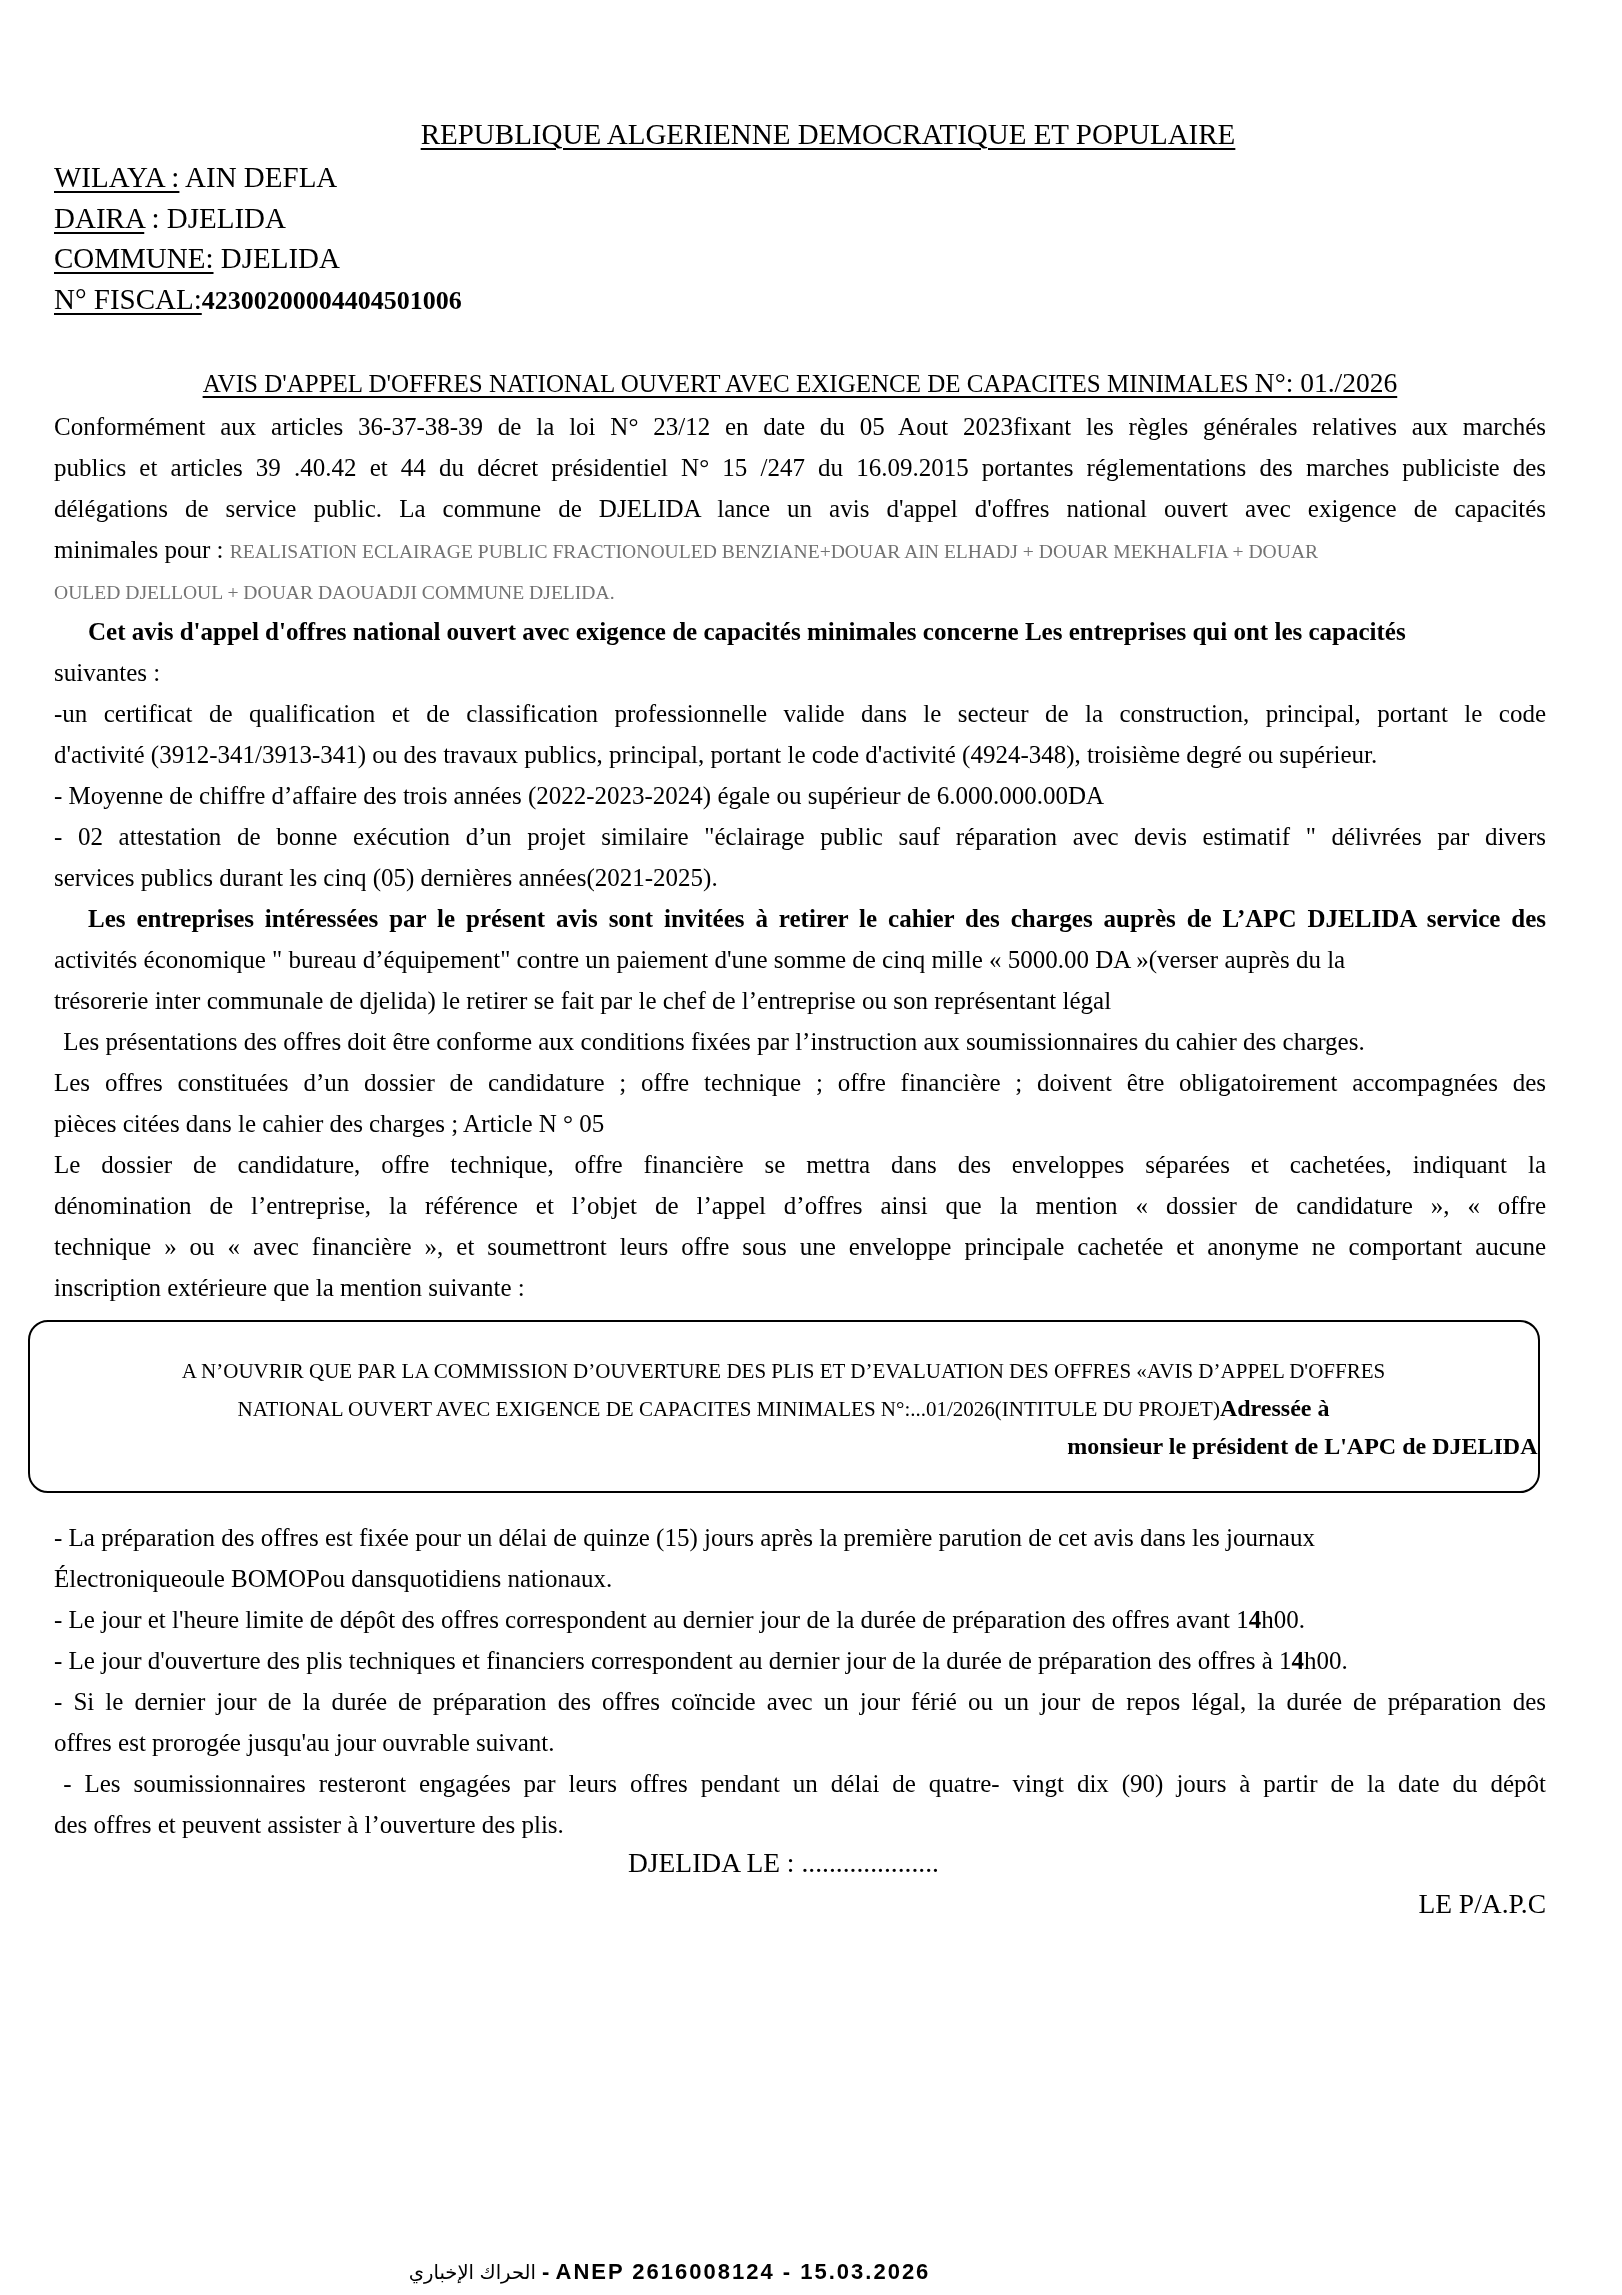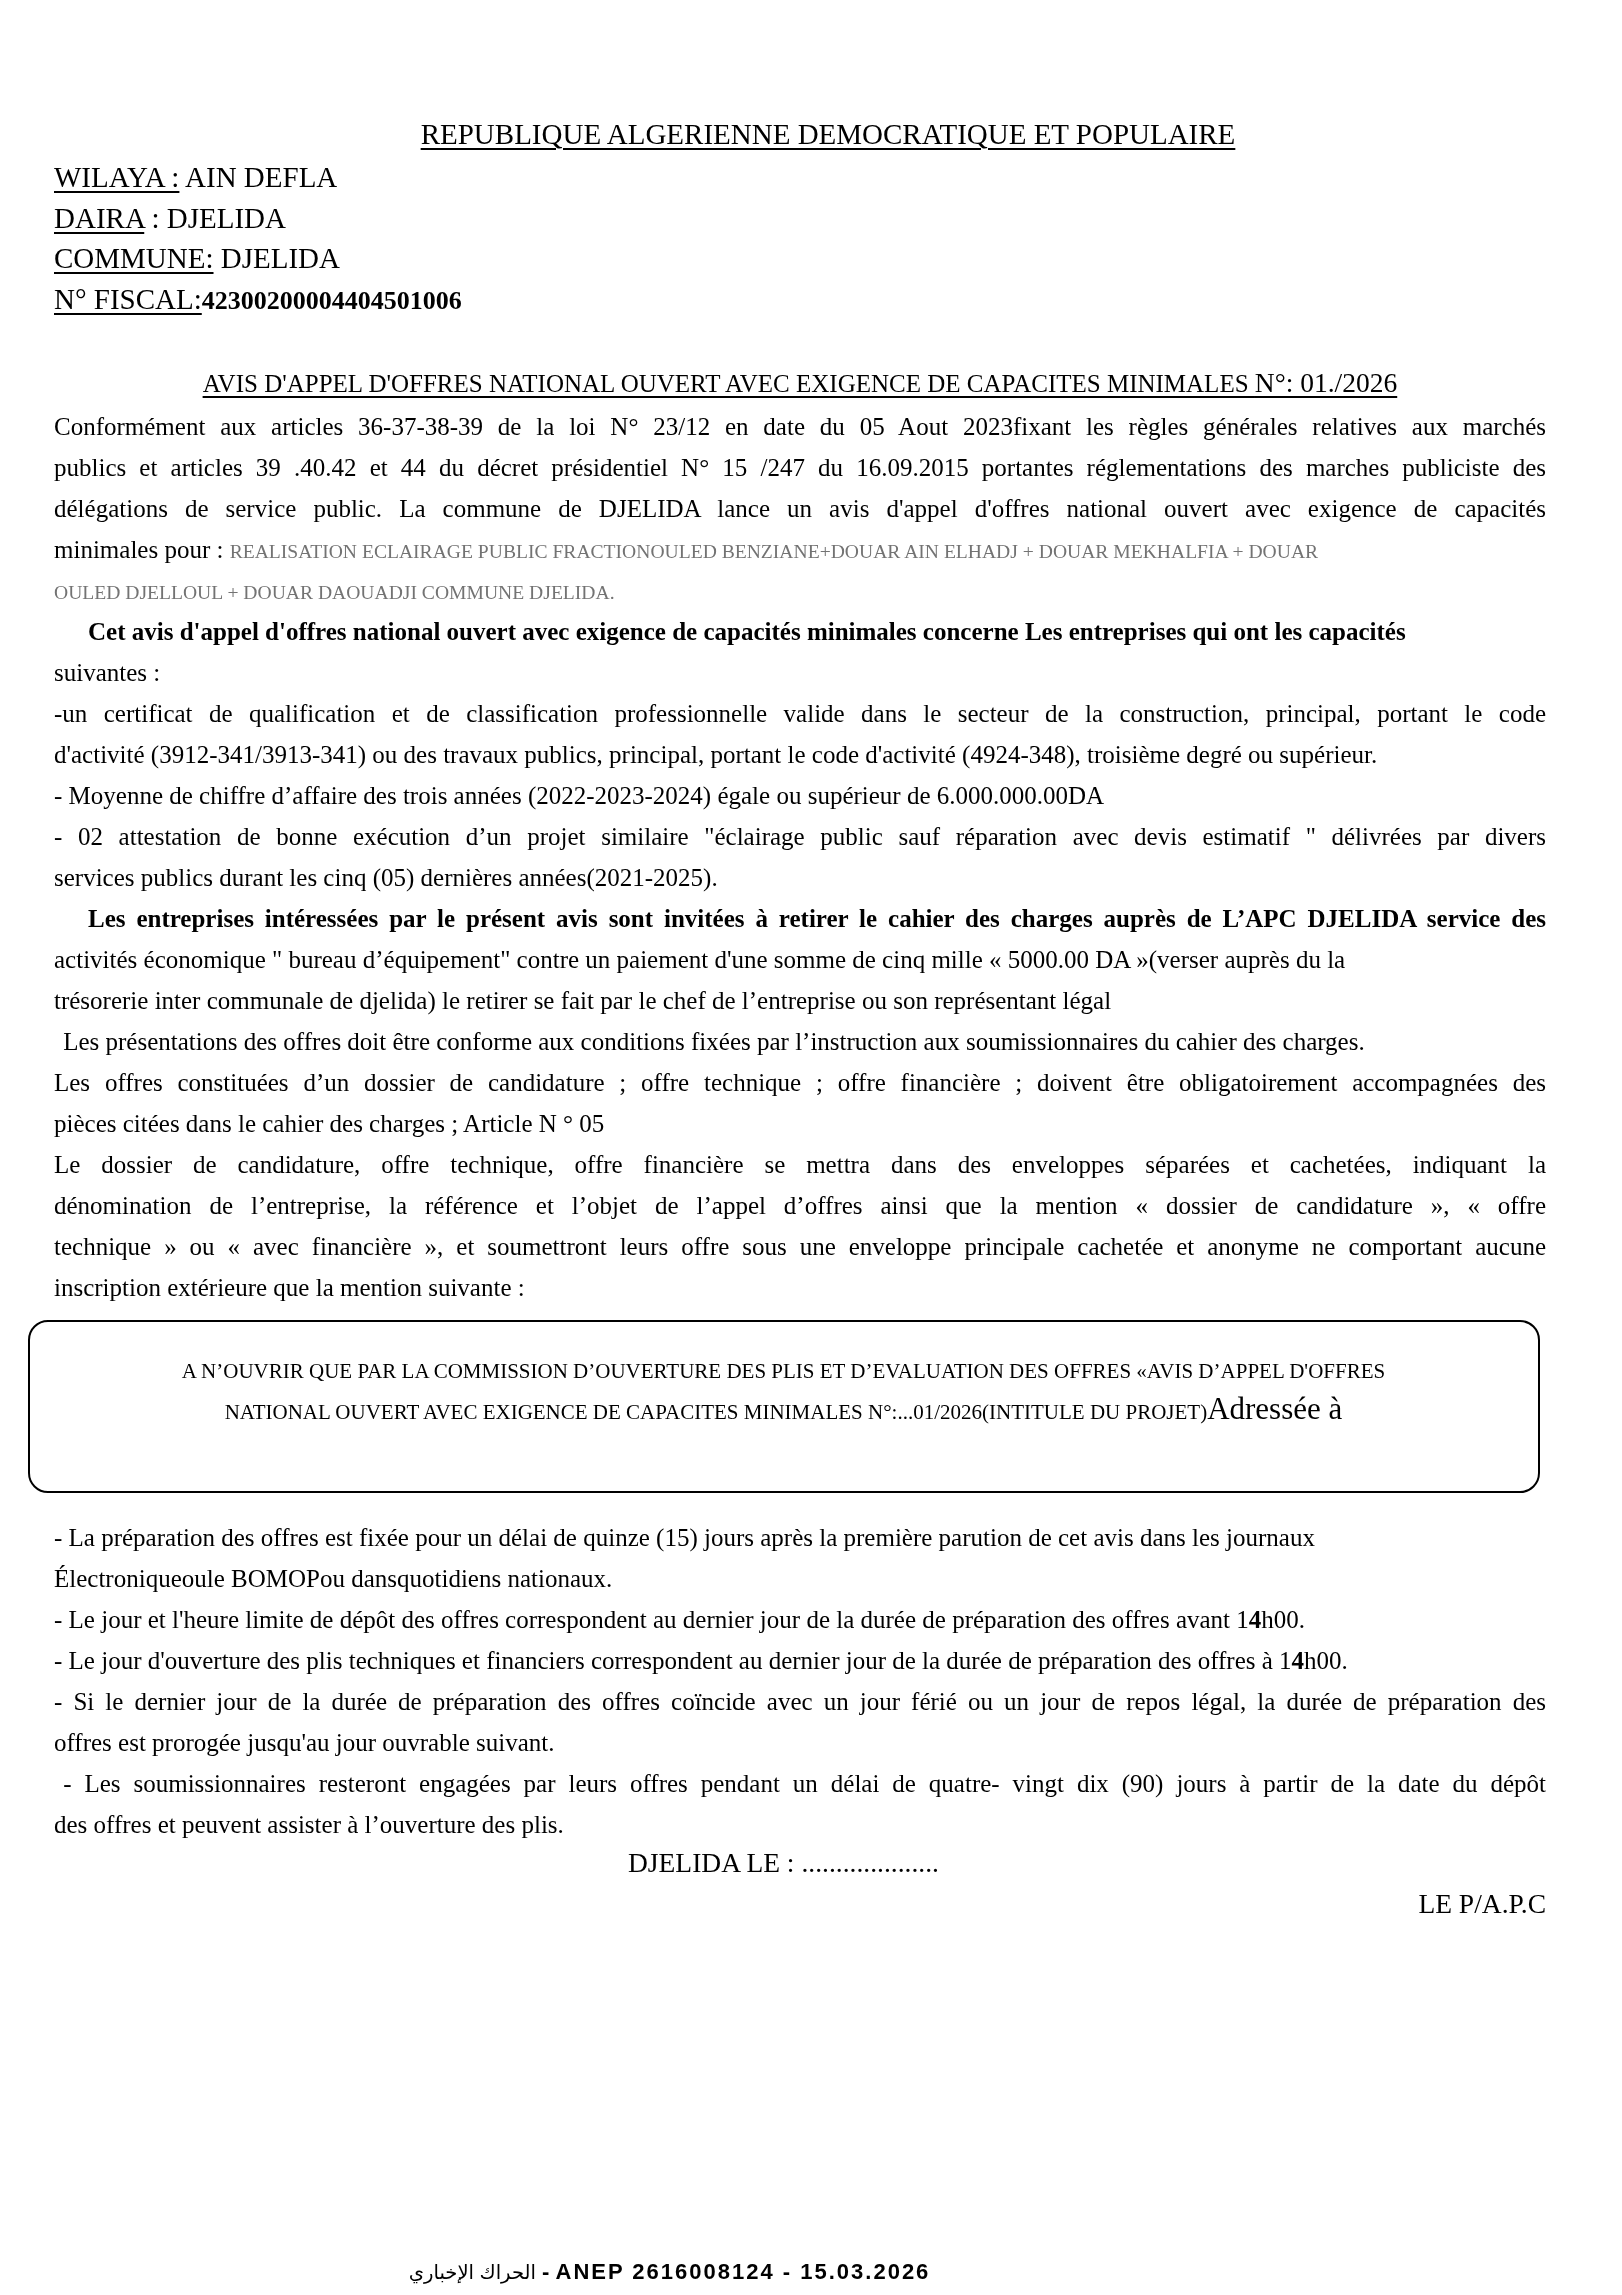--- a/index.html
+++ b/index.html
@@ -32,21 +32,21 @@
   .indent { padding-left: 34px; font-weight: bold; }
   .indent-s { padding-left: 9.2px; }
   .box {
     left: 27.5px; top: 1320px; width: 1512px; height: 173px;
     border: 2.6px solid #000; border-radius: 20px; box-sizing: border-box;
   }
   .box-text {
     position: absolute; left: 0; right: 0; top: 31px; text-align: center;
     font-size: 21px; line-height: 37px;
   }
-  .box-text .big { font-size: 31px; font-weight: normal; text-align: right; }
+  .box-text .big { font-size: 24px; font-weight: bold; text-align: right; }
   .box-text .line2 { font-size: 21px; }
   .sign-date { left: 628px; top: 1847px; font-size: 27.5px; }
   .sign-title { right: 77px; top: 1888px; font-size: 27.5px; }
   .footer {
     left: 0; width: 1326px; top: 2259px; text-align: center;
     font-family: "Liberation Sans", "DejaVu Sans", sans-serif;
     font-size: 22px; font-weight: bold; letter-spacing: 2px; padding-left: 13px; box-sizing: border-box;
   }
   .footer .ar { font-weight: normal; font-size: 19.6px; letter-spacing: 0; }
   b.bold-digit { font-weight: bold; }
@@ -100,20 +100,21 @@
   <div class="line just">Le dossier de candidature, offre technique,  offre financière se mettra dans des enveloppes séparées et cachetées, indiquant la</div>
   <div class="line just">dénomination de l’entreprise, la référence et l’objet de l’appel d’offres ainsi que la mention « dossier de candidature », « offre</div>
   <div class="line just">technique » ou « avec financière », et soumettront leurs offre sous une enveloppe principale cachetée et anonyme ne comportant aucune</div>
   <div class="line">inscription  extérieure que la mention suivante :</div>
 </div>
 
 <div class="abs box">
   <div class="box-text">
     <div>A N’OUVRIR QUE PAR LA COMMISSION D’OUVERTURE DES PLIS ET D’EVALUATION DES OFFRES  «AVIS D’APPEL D'OFFRES</div>
     <div class="line2"><span>NATIONAL OUVERT AVEC EXIGENCE DE CAPACITES MINIMALES N°:...01/2026(INTITULE DU PROJET)</span><span class="big">Adressée à</span></div>
+    <div class="big">monsieur le président de L'APC de DJELIDA</div>
   </div>
 </div>
 
 <div class="abs body-text" style="top:1517px">
   <div class="line">- La préparation des offres est fixée pour un délai de quinze (15) jours après la première parution de cet avis dans les journaux</div>
   <div class="line">Électroniqueoule BOMOPou dansquotidiens nationaux.</div>
   <div class="line"><span>- Le jour et l'heure limite de dépôt des offres correspondent au dernier jour de la durée de préparation des offres avant 1</span><b class="bold-digit">4</b><span>h00.</span></div>
   <div class="line"><span>- Le jour d'ouverture des plis techniques et financiers correspondent au dernier jour de la durée de préparation des offres à 1</span><b class="bold-digit">4</b><span>h00.</span></div>
   <div class="line just">- Si le dernier jour de la durée de préparation des offres coïncide avec un jour férié ou un jour de repos légal, la durée de préparation des</div>
   <div class="line">offres est prorogée jusqu'au jour ouvrable suivant.</div>

